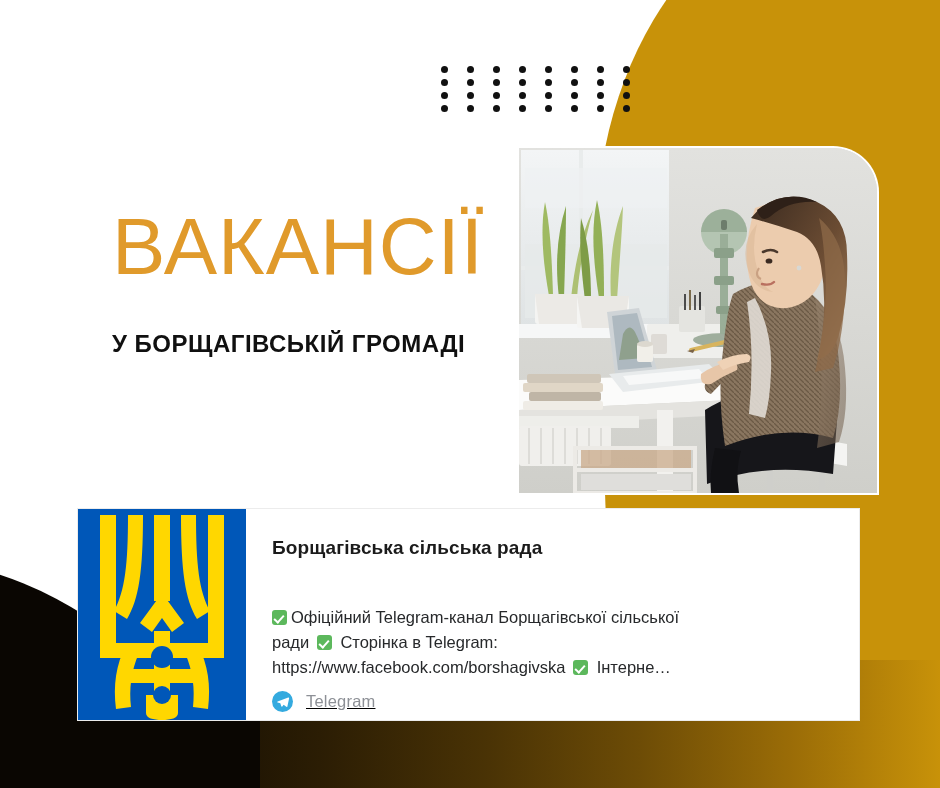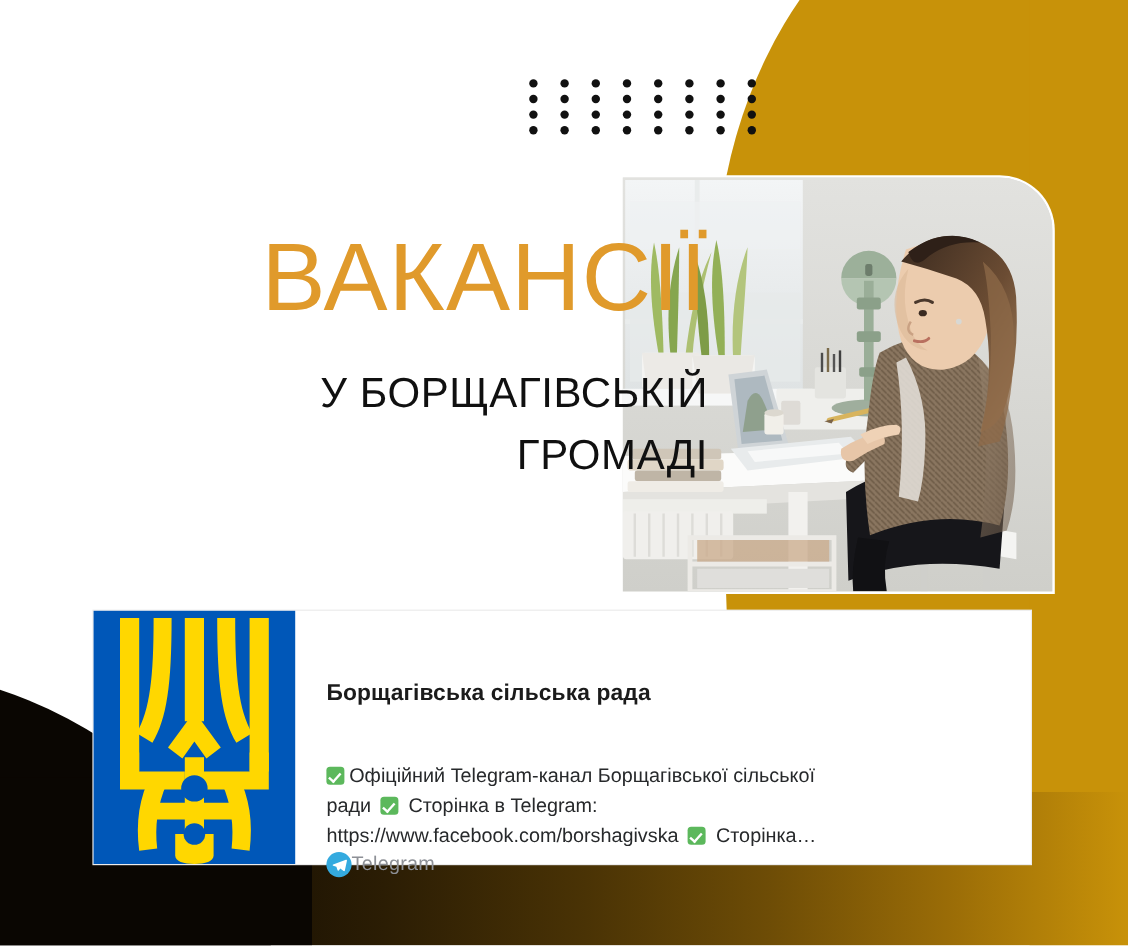--- a/index.html
+++ b/index.html
@@ -59,36 +59,35 @@
     grid-template-columns:repeat(8,26px);
     grid-template-rows:repeat(4,13px);
     z-index:6;
   }
   .dot-grid i{
     display:block;width:7px;height:7px;border-radius:50%;
     background:#111111;
   }
 
   
-  .headline-wrap{position:absolute;left:112px;top:188px;z-index:8;text-align:right;}
+  .headline-wrap{position:absolute;left:112px;top:204px;z-index:8;}
   .title-main{
     font-size:80px;line-height:86px;
     letter-spacing:1px;
     color:#E09A2B;
     font-weight:400;
     white-space:nowrap;
   }
   .subtitle{
     margin-top:28px;
-    font-size:35px;line-height:52px;
-    font-weight:normal;
+    font-size:24px;line-height:52px;
+    font-weight:bold;
     color:#101010;
     letter-spacing:.5px;
     max-width:430px;
-    margin-left:48px;
   }
 
   
   .photo{
     position:absolute;left:519px;top:148px;
     width:358px;height:345px;
     border-radius:0 44px 0 0;
     overflow:hidden;
     box-shadow:0 0 0 2px #ffffff;
     z-index:7;
@@ -114,21 +113,20 @@
   .tg-emblem svg{display:block;width:168px;height:211px;}
   .tg-body{
     flex:1;padding:28px 26px 0 26px;
     display:flex;flex-direction:column;
     min-width:0;
   }
   .tg-title{
     font-size:19px;font-weight:bold;color:#1b1b1b;
     letter-spacing:.1px;
     margin-bottom:13px;
-    margin-top:30px;
   }
   .tg-desc{
     font-size:16.5px;line-height:25px;color:#27292b;
     letter-spacing:0;
     white-space:nowrap;
     margin-top:33px;
   }
   .tg-desc .ln{display:block;}
   .chk{
     display:inline-block;width:15px;height:15px;
@@ -138,21 +136,21 @@
   }
   .chk::after{
     content:"";position:absolute;
     left:4px;top:2.5px;width:4px;height:8px;
     border:solid #ffffff;border-width:0 2px 2px 0;
     transform:rotate(42deg);
   }
   .chk.mid{margin-left:3px;}
   .tg-source{
     margin-top:auto;margin-bottom:8px;
-    display:flex;align-items:center;gap:0;
+    display:flex;align-items:center;gap:13px;text-decoration:underline;
   }
   .tg-icon{
     width:21px;height:21px;border-radius:50%;
     background:#34AADF;
     display:flex;align-items:center;justify-content:center;
   }
   .tg-icon svg{display:block;}
   .tg-source-label{
     font-size:16.5px;color:#8d9096;letter-spacing:.2px;
   }
@@ -410,21 +408,21 @@
       <div class="tg-title">Борщагівська сільська рада</div>
 
       <div class="tg-desc">
         <span class="ln">
           <span class="chk"></span><span>Офіційний Telegram-канал Борщагівської сільської</span>
         </span>
         <span class="ln">
           <span>ради </span><span class="chk mid"></span><span> Сторінка в Telegram:</span>
         </span>
         <span class="ln">
-          <span>https://www.facebook.com/borshagivska </span><span class="chk mid"></span><span> Сторінка…</span>
+          <span>https://www.facebook.com/borshagivska </span><span class="chk mid"></span><span> Інтерне…</span>
         </span>
       </div>
 
       <div class="tg-source">
         <span class="tg-icon">
           <svg width="14" height="14" viewBox="0 0 24 24" xmlns="http://www.w3.org/2000/svg">
             <path d="M21 4.3 L2.8 11.1 c-.9.35 -.85 1.6 .08 1.86 l4.5 1.3 l1.7 5.1 c.25 .75 1.2 .92 1.7 .3 l2.3 -2.8 l4.6 3.4 c.7 .5 1.68 .1 1.84 -.75 L22.5 5.5 C22.7 4.6 21.85 3.95 21 4.3 Z" fill="#ffffff"></path>
           </svg>
         </span>
         <span class="tg-source-label">Telegram</span>

